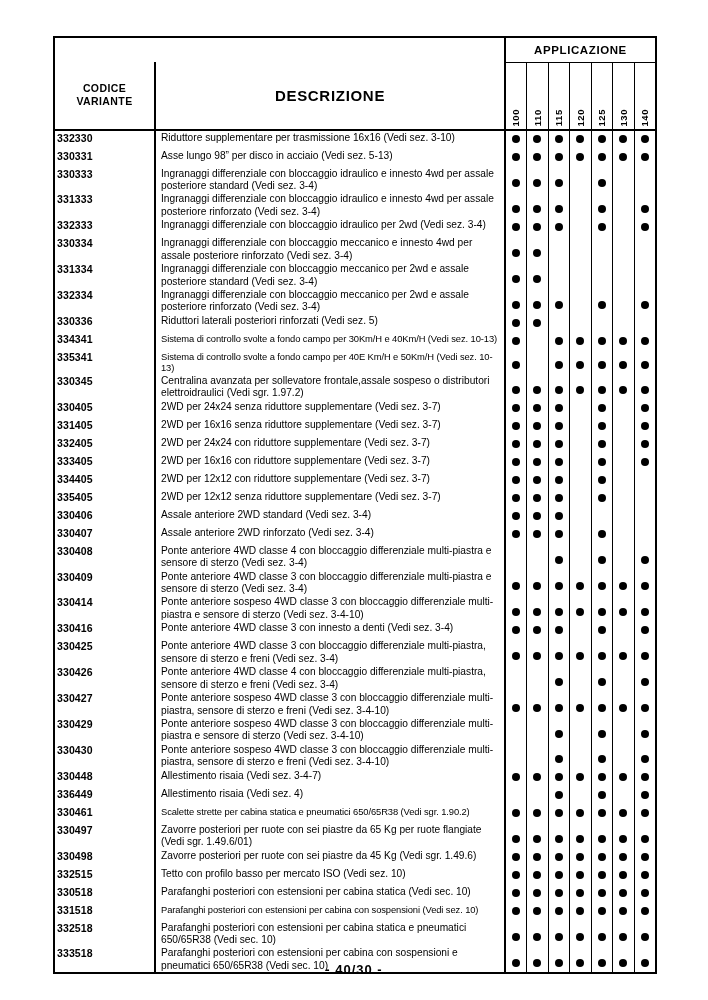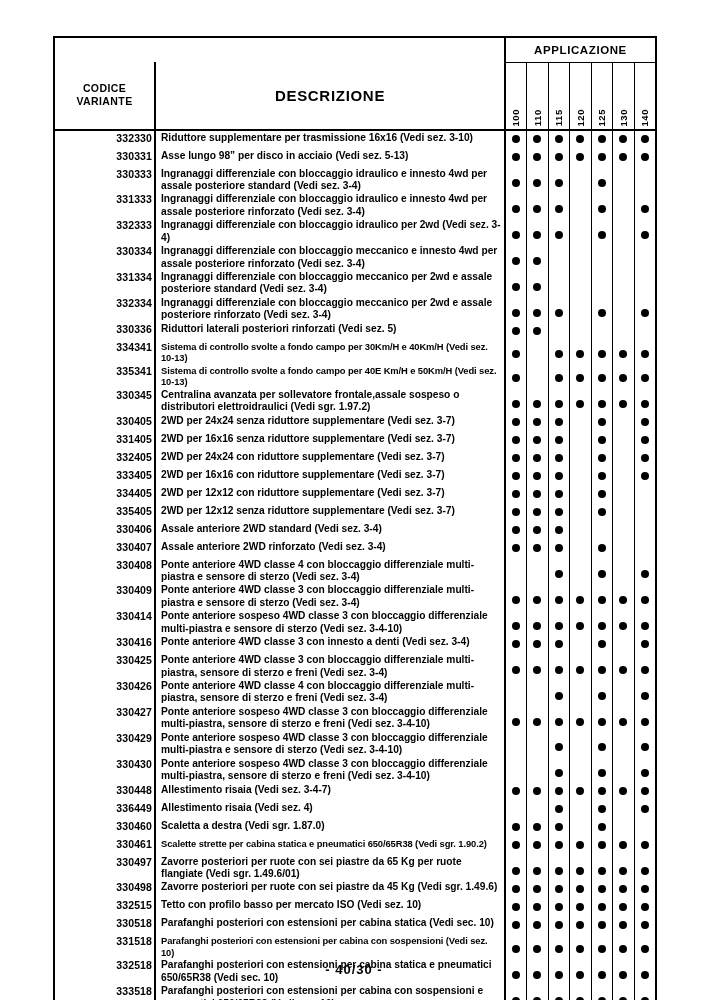--- a/index.html
+++ b/index.html
@@ -88,35 +88,35 @@
     white-space: nowrap;
     font-size: 9.5px;
     font-weight: bold;
     letter-spacing: 0.5px;
     line-height: 1;
   }
 
   
   td.code-cell {
     border-right: 2.5px solid #000;
-    text-align: right;
+    text-align: left;
     vertical-align: top;
     font-size: 10.5px;
     font-weight: bold;
     letter-spacing: 0.1px;
     padding: 1px 2px 0 2px;
     line-height: 1.22;
     white-space: nowrap;
   }
   td.desc-cell {
     border-right: 2.5px solid #000;
     text-align: left;
     vertical-align: top;
     font-size: 10.2px;
-    font-weight: bold;
+    font-weight: normal;
     padding: 1px 3px 0 5px;
     line-height: 1.22;
   }
   td.desc-cell.tight { font-size: 9.4px; letter-spacing: -0.1px; }
   td.dot-cell {
     border-right: 1.4px solid #000;
     text-align: center;
     vertical-align: bottom;
     padding: 0;
     width: 21px;
@@ -520,31 +520,20 @@
           <td class="desc-cell">Allestimento risaia (Vedi sez. 4)</td>
           <td class="dot-cell"><span class="dot off"></span></td>
           <td class="dot-cell"><span class="dot off"></span></td>
           <td class="dot-cell"><span class="dot"></span></td>
           <td class="dot-cell"><span class="dot off"></span></td>
           <td class="dot-cell"><span class="dot"></span></td>
           <td class="dot-cell"><span class="dot off"></span></td>
           <td class="dot-cell last"><span class="dot"></span></td>
         </tr>
         <tr>
-          <td class="code-cell">330460</td>
-          <td class="desc-cell">Scaletta a destra (Vedi sgr. 1.87.0)</td>
-          <td class="dot-cell"><span class="dot"></span></td>
-          <td class="dot-cell"><span class="dot"></span></td>
-          <td class="dot-cell"><span class="dot"></span></td>
-          <td class="dot-cell"><span class="dot off"></span></td>
-          <td class="dot-cell"><span class="dot"></span></td>
-          <td class="dot-cell"><span class="dot off"></span></td>
-          <td class="dot-cell last"><span class="dot off"></span></td>
-        </tr>
-        <tr>
           <td class="code-cell">330461</td>
           <td class="desc-cell tight">Scalette strette per cabina statica e pneumatici 650/65R38 (Vedi sgr. 1.90.2)</td>
           <td class="dot-cell"><span class="dot"></span></td>
           <td class="dot-cell"><span class="dot"></span></td>
           <td class="dot-cell"><span class="dot"></span></td>
           <td class="dot-cell"><span class="dot"></span></td>
           <td class="dot-cell"><span class="dot"></span></td>
           <td class="dot-cell"><span class="dot"></span></td>
           <td class="dot-cell last"><span class="dot"></span></td>
         </tr>

